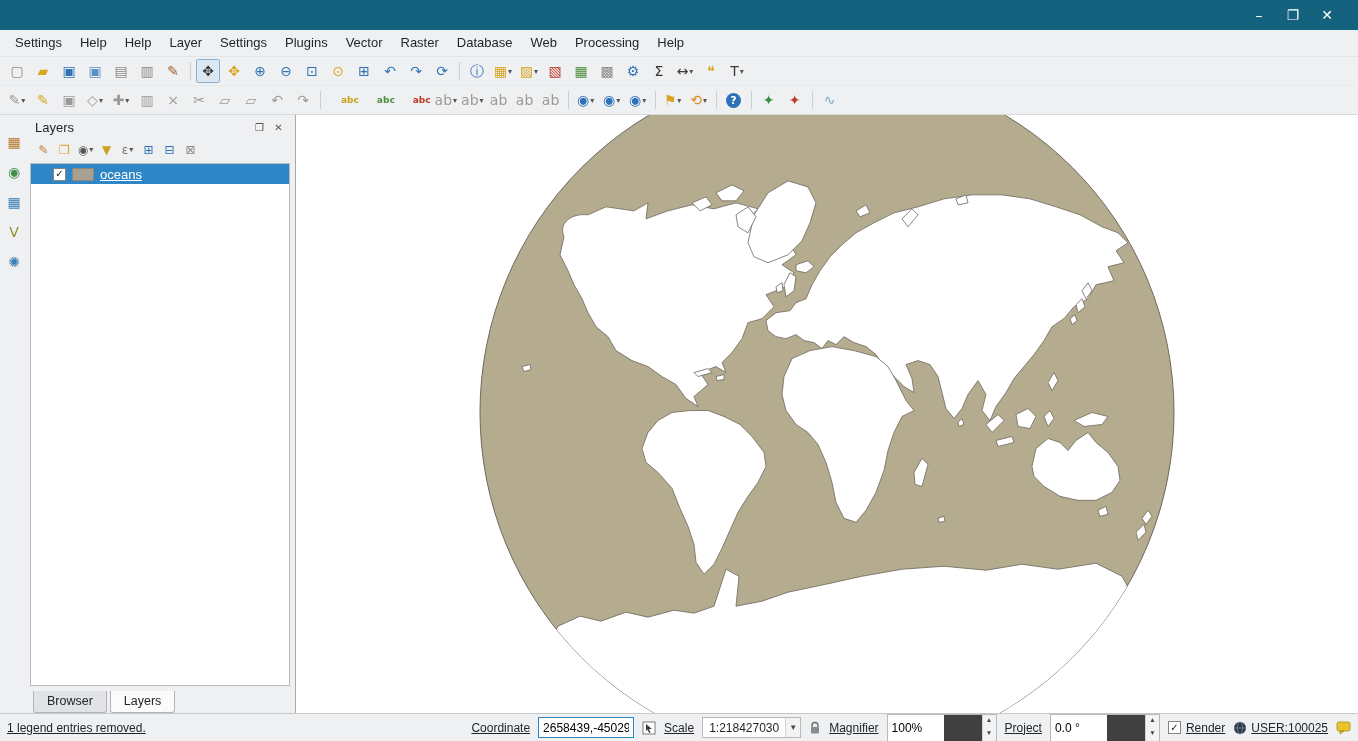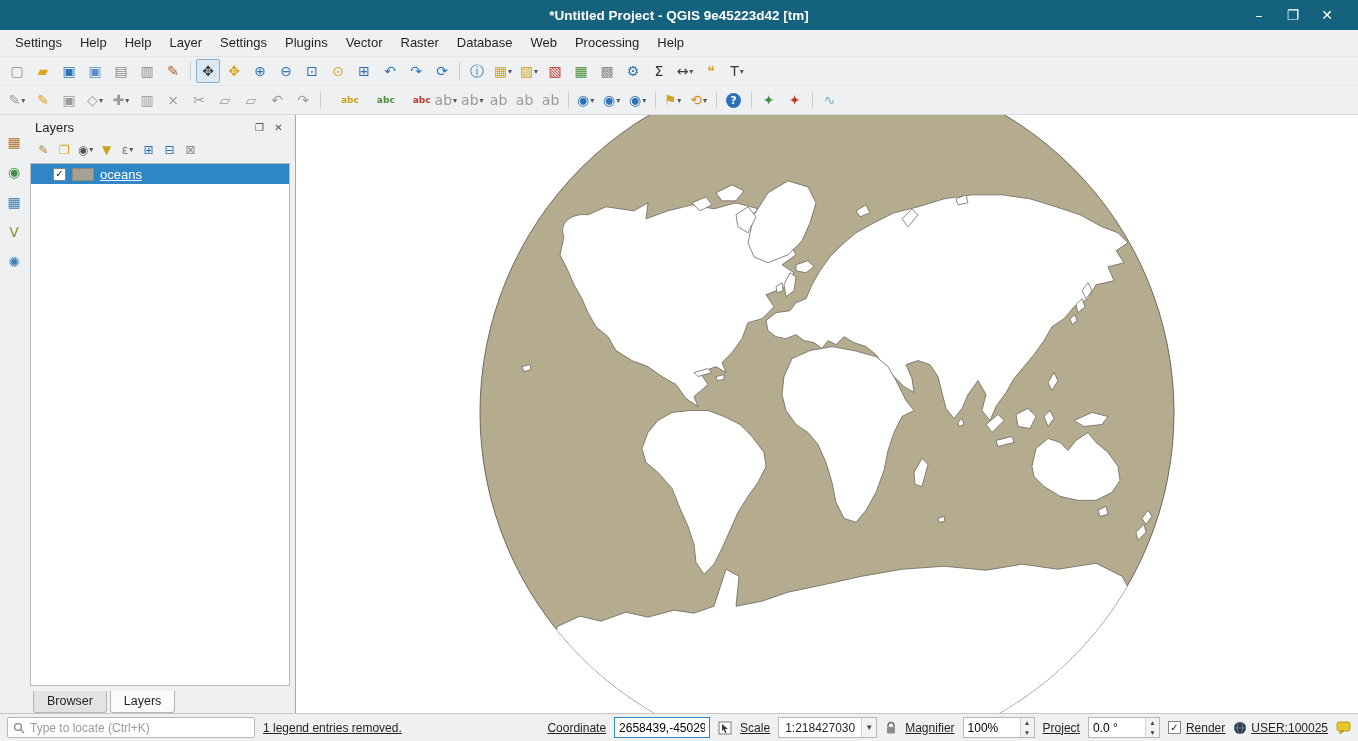--- a/index.html
+++ b/index.html
@@ -59,33 +59,32 @@
   .locate{width:248px;height:21px;border:1px solid #b7b8ba;border-radius:2px;background:#fff;display:flex;align-items:center;gap:5px;padding:0 5px;flex:none;}
   .locate input{border:none;outline:none;flex:1;font-size:12px;font-family:inherit;color:#333;min-width:0;background:transparent;}
   .locate input::placeholder{color:#9a9b9d;}
   .flex1{flex:1;}
   .sb-label{white-space:nowrap;text-decoration:underline;}
   .sb-input{height:21px;border:1px solid #b7b8ba;background:#fff;font-size:12px;padding:0 4px;font-family:inherit;outline:none;}
   #coordinate-input{width:96px;border:1px solid #2e86c6;}
   .combo{display:flex;height:21px;border:1px solid #b7b8ba;background:#fff;align-items:stretch;}
   .combo .val{padding:3px 6px 0 6px;font-size:12px;white-space:nowrap;}
   .combo .arrow{width:15px;border-left:1px solid #d2d3d4;display:flex;align-items:center;justify-content:center;font-size:8px;color:#444;background:#f2f3f4;}
-  .spin{display:flex;height:21px;border:1px solid #b7b8ba;background:#404040;}
+  .spin{display:flex;height:28px;border:1px solid #b7b8ba;background:#404040;gap:38px;}
   .spin input{width:56px;border:none;outline:none;padding:0 4px;font-size:12px;font-family:inherit;}
   .spin .arrows{width:14px;display:flex;flex-direction:column;border-left:1px solid #d2d3d4;background:#f2f3f4;}
   .spin .arrows span{flex:1;font-size:6.5px;line-height:9px;text-align:center;color:#444;}
   .render-wrap{display:flex;align-items:center;gap:5px;}
   .sb-icon{display:inline-flex;align-items:center;flex:none;}
   .user-wrap{display:flex;align-items:center;gap:4px;white-space:nowrap;}
 </style>
 </head>
 <body>
 
 <div class="titlebar">
-  <div class="title">*Untitled Project - QGIS 9e45223d42 [tm]</div>
   <div class="winctl">
       <button class="tbtn">
         <span class="glyph" style="color: rgb(255, 255, 255);">–</span>
       </button>
       <button class="tbtn">
         <span class="glyph" style="color: rgb(255, 255, 255);">❐</span>
       </button>
       <button class="tbtn">
         <span class="glyph" style="color: rgb(255, 255, 255);">✕</span>
       </button>
@@ -437,29 +436,20 @@
         <path d="M 660 84 L 670 80 L 672 88 L 662 90 Z"></path>
 
         <path d="M 226 252 L 234 250 L 235 255 L 228 257 Z"></path>
         <path d="M 642 404 L 648 402 L 649 407 L 643 408 Z"></path>
       </g>
     </svg>
   </div>
 </div>
 
 <div class="statusbar">
-  <div class="locate">
-    <span class="sb-icon">
-      <svg width="12" height="12" viewBox="0 0 12 12">
-          <circle cx="5" cy="5" r="3.4" fill="none" stroke="#8a8b8d" stroke-width="1.4"></circle>
-          <line x1="7.6" y1="7.6" x2="11" y2="11" stroke="#8a8b8d" stroke-width="1.4"></line>
-        </svg>
-    </span>
-    <input placeholder="Type to locate (Ctrl+K)" style="">
-  </div>
   <span class="sb-label">1 legend entries removed.</span>
   <span class="flex1"></span>
 
   <span class="sb-label">Coordinate</span>
   <input id="coordinate-input" class="sb-input" value="2658439,-4502993" style="">
   <span class="sb-icon">
     <svg width="14" height="14" viewBox="0 0 14 14">
         <rect x="1" y="1" width="12" height="12" fill="#fff" stroke="#7a7b7d" stroke-width="1"></rect>
         <path d="M4 3 L10 8 L7 8 L8.5 11.5 L7 12 L5.7 8.6 L4 10 Z" fill="#3a3b3d"></path>
       </svg>

